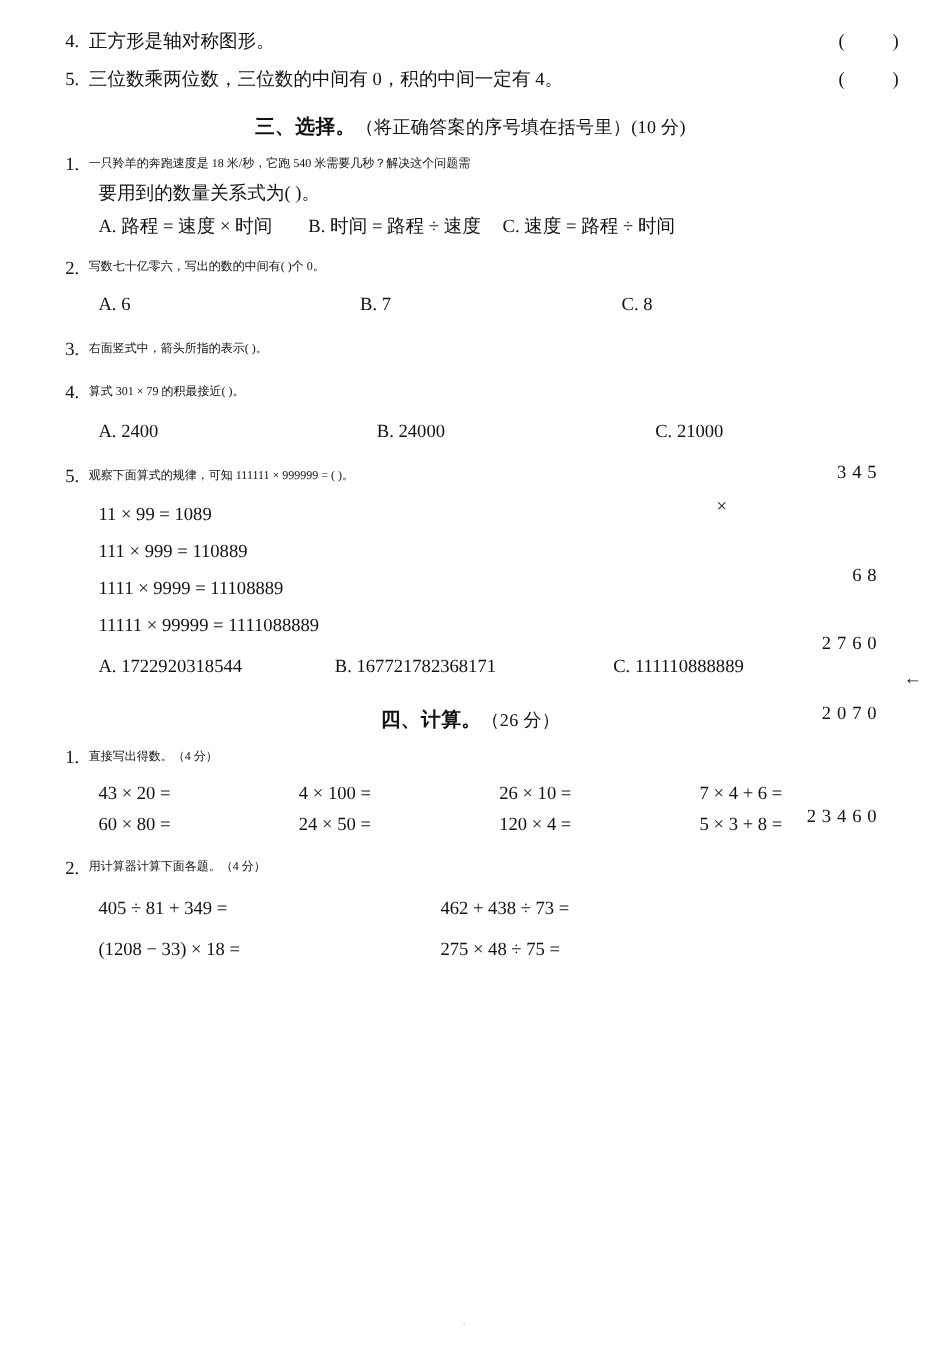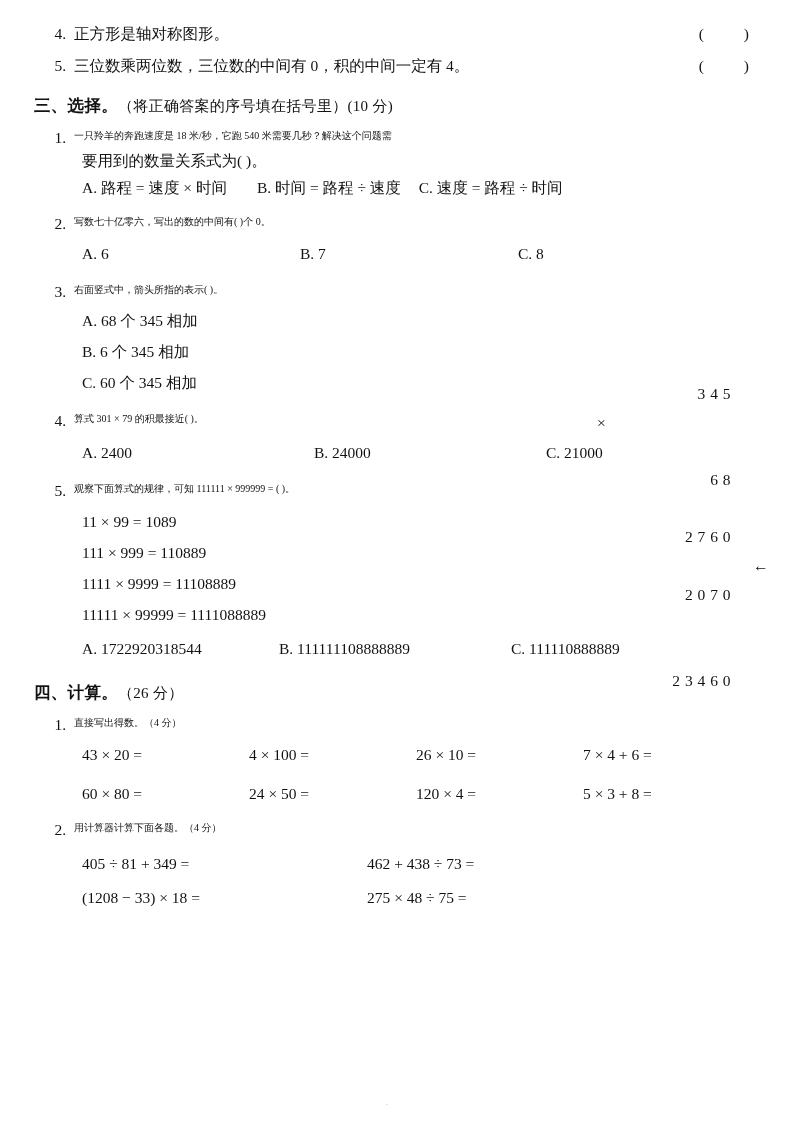--- a/index.html
+++ b/index.html
@@ -55,20 +55,21 @@
     letter-spacing: 1px;
     padding-left: 8px;
     white-space: pre;
   }
   .section-head {
     font-size: 16.5px;
     font-weight: bold;
     margin-top: 18px;
     margin-bottom: 12px;
     letter-spacing: 0.3px;
+    text-align: center;
   }
   .section-head .small {
     font-weight: normal;
     font-size: 15px;
   }
   .q {
     margin-bottom: 9px;
   }
   .q-stem {
     display: flex;
@@ -204,25 +205,20 @@
         <div class="o o2">B. 7</div>
         <div class="o o3">C. 8</div>
       </div>
     </div>
 
     <div class="q" style="margin-top:20px; position:relative;">
       <div class="q-stem">
         <div class="num">3.</div>
         <div class="txt">右面竖式中，箭头所指的表示(        )。</div>
       </div>
-      <div class="opt-list">
-        <div>A. 68 个 345 相加</div>
-        <div>B. 6 个 345 相加</div>
-        <div>C. 60 个 345 相加</div>
-      </div>
     </div>
 
     <div class="q" style="margin-top:18px;">
       <div class="q-stem">
         <div class="num">4.</div>
         <div class="txt">算式 301 × 79 的积最接近(        )。</div>
       </div>
       <div class="opts wide" style="margin-top:14px;">
         <div class="o o1">A. 2400</div>
         <div class="o o2">B. 24000</div>
@@ -236,41 +232,41 @@
         <div class="txt">观察下面算式的规律，可知 111111 × 999999 = (        )。</div>
       </div>
       <div class="pattern" style="margin-top:6px;">
         <div>11 × 99 = 1089</div>
         <div>111 × 999 = 110889</div>
         <div>1111 × 9999 = 11108889</div>
         <div>11111 × 99999 = 1111088889</div>
       </div>
       <div class="opts" style="margin-top:16px;">
         <div class="o" style="width:197px;">A. 1722920318544</div>
-        <div class="o" style="width:232px;">B. 111111108888889</div>
+        <div class="o" style="width:232px;">B. 167721782368171</div>
         <div class="o">C. 111110888889</div>
       </div>
     </div>
 
     <div class="section-head" style="margin-top:24px;">
       <span>四、计算。</span><span class="small">（26 分）</span>
     </div>
 
     <div class="q">
       <div class="q-stem">
         <div class="num">1.</div>
         <div class="txt">直接写出得数。（4 分）</div>
       </div>
       <div class="calc-grid" style="margin-top:12px;">
         <div class="c">43 × 20 =</div>
         <div class="c">4 × 100 =</div>
         <div class="c">26 × 10 =</div>
         <div class="c">7 × 4 + 6 =</div>
       </div>
-      <div class="calc-grid" style="margin-top:21px;">
+      <div class="calc-grid" style="margin-top:8px;">
         <div class="c">60 × 80 =</div>
         <div class="c">24 × 50 =</div>
         <div class="c">120 × 4 =</div>
         <div class="c">5 × 3 + 8 =</div>
       </div>
     </div>
 
     <div class="q" style="margin-top:18px;">
       <div class="q-stem">
         <div class="num">2.</div>

